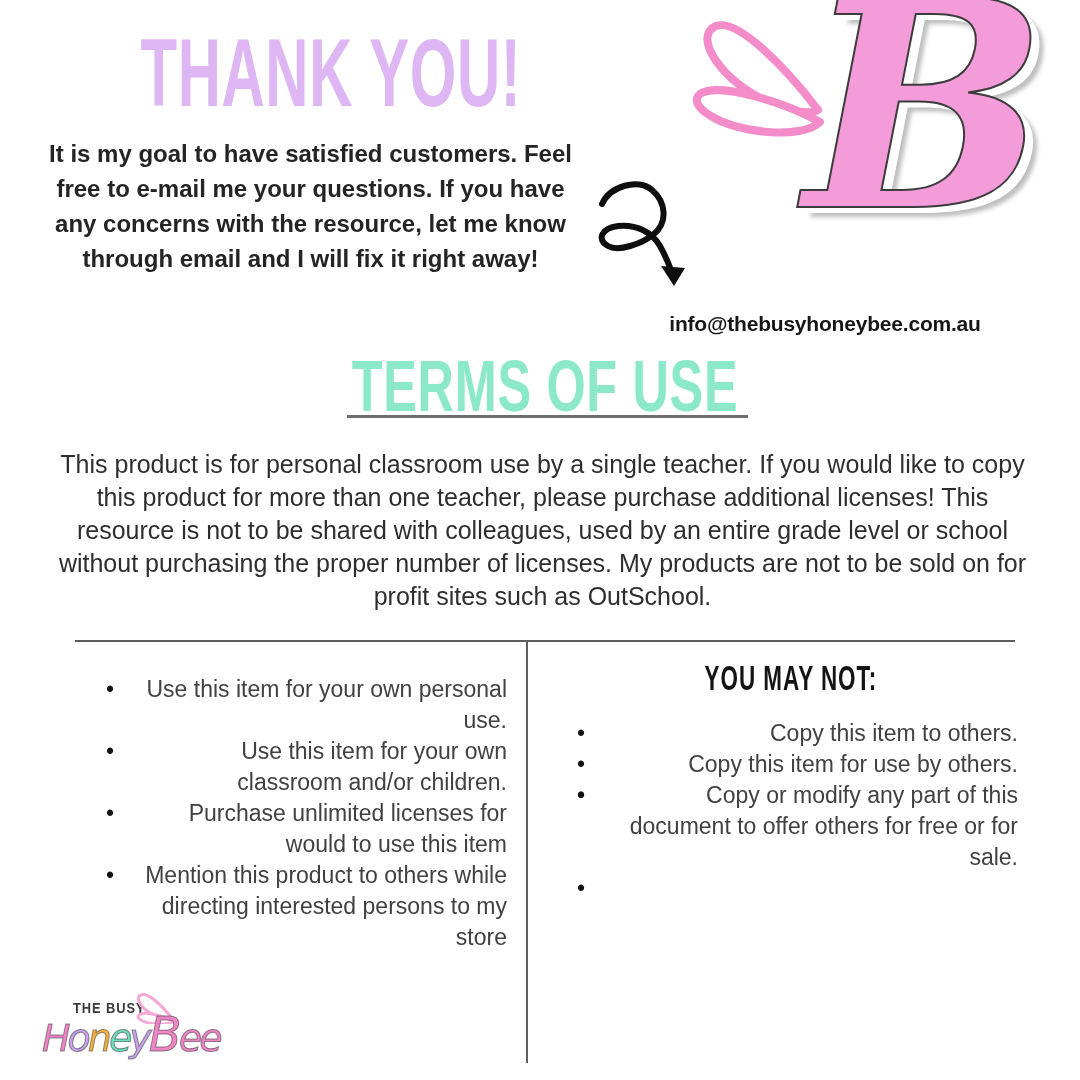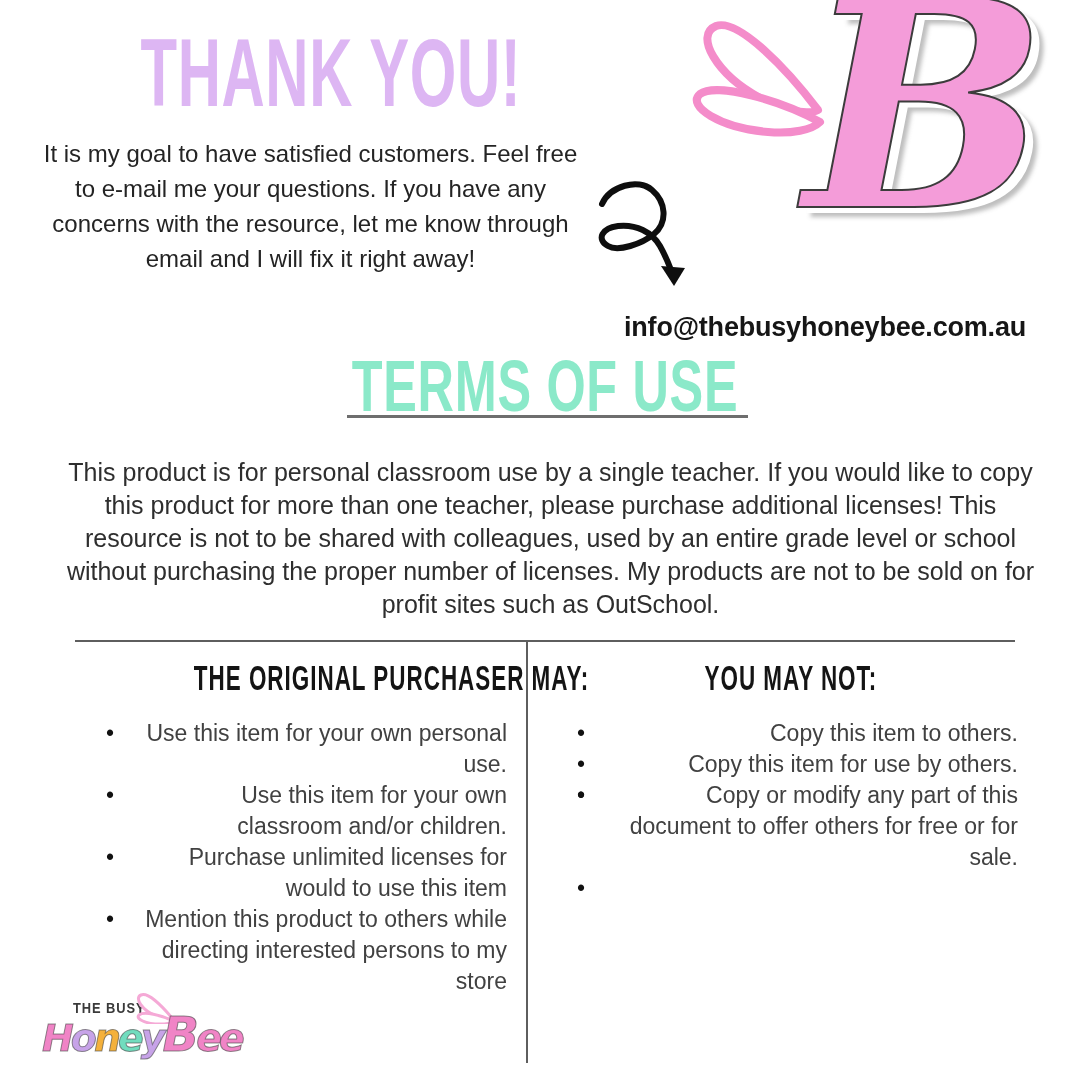--- a/index.html
+++ b/index.html
@@ -9,43 +9,43 @@
   }
   
   .condensed{
     display:inline-block;font-weight:700;line-height:1;white-space:nowrap;
     transform-origin:center;letter-spacing:1px;
   }
   
   .thanks{position:absolute;left:38px;top:26px;width:545px;text-align:center;}
   .thanks h1{margin:0 0 18px 0;line-height:1;}
   .thanks h1 .condensed{font-size:92px;transform:scale(0.65,1.05);color:var(--c-lavender,#ddb6f3);}
-  .thanks p{margin:18px 0 0 0;font-size:24px;line-height:35px;color:#242424;font-weight:400;}
+  .thanks p{margin:18px 0 0 0;font-size:24px;line-height:35px;color:#242424;font-weight:700;}
   
   .arrow{position:absolute;left:592px;top:178px;width:100px;height:112px;}
   
   .brand-b{position:absolute;left:668px;top:4px;width:340px;height:310px;}
   .brand-b .wings{position:absolute;left:0;top:0;width:320px;height:300px;}
   .brand-b .bigB{
     position:absolute;left:136px;top:-42px;font-size:288px;line-height:1;
     font-family:"DejaVu Serif","Liberation Serif",serif;font-style:italic;font-weight:700;
     color:var(--c-pink,#f49cd9);
     -webkit-text-stroke:2px #3c3c3c;
     text-shadow:9px 6px 0 #ffffff,13px 10px 4px rgba(110,110,110,.45);
   }
   .email{
     position:absolute;left:615px;top:312px;width:420px;text-align:center;
-    font-size:27px;font-weight:800;color:#161616;letter-spacing:-0.2px;
+    font-size:21px;font-weight:800;color:#161616;letter-spacing:-0.2px;
   }
   
   .terms-title{position:absolute;left:0;top:350px;width:1090px;text-align:center;}
   .terms-title .condensed{font-size:72px;transform:scale(0.70,1.0);color:var(--c-mint,#8be9c9);}
   .title-underline{position:absolute;left:347px;top:415px;width:401px;height:3px;background:#6e6e6e;}
   .terms-body{
-    position:absolute;left:50px;top:448px;width:985px;margin:8px;text-align:center;
+    position:absolute;left:50px;top:448px;width:985px;margin:0;text-align:center;
     font-size:25px;line-height:33px;color:#2e2e2e;font-weight:400;
   }
   
   .divider-h{position:absolute;left:75px;top:640px;width:940px;height:2px;background:#5e5e5e;}
   .divider-v{position:absolute;left:526px;top:641px;width:2px;height:422px;background:#5e5e5e;}
   
   .col{position:absolute;top:660px;}
   .col-left{left:92px;width:415px;}
   .col-right{left:563px;width:455px;}
   .col h2{margin:0;text-align:center;line-height:40px;height:44px;}
@@ -56,21 +56,21 @@
   .col .li-text{display:block;text-align:right;}
   
   .footer-logo{position:absolute;left:25px;top:990px;width:230px;height:90px;margin-left:15px;}
   .fl-top{
     position:absolute;left:33px;top:9px;font-size:14px;font-weight:800;color:#3a3a3a;
     letter-spacing:1px;transform:scale(0.92,1.1);transform-origin:left center;white-space:nowrap;
   }
   .fl-wings{position:absolute;left:88px;top:-2px;width:58px;height:36px;}
   .fl-word{
     position:absolute;left:2px;top:20px;white-space:nowrap;
-    font-family:"DejaVu Sans","Liberation Sans",sans-serif;font-style:italic;font-weight:700;
+    font-family:"DejaVu Sans","Liberation Sans",sans-serif;font-style:italic;font-weight:400;
     font-size:38px;letter-spacing:-3px;line-height:1;
   }
   .fl-word span{-webkit-text-stroke:1px rgba(70,70,70,.6);}
   .fl-word .fl-b{font-size:48px;}
 </style>
 </head>
 <body>
 
 <div class="page">
 
@@ -98,21 +98,20 @@
     <span class="condensed">TERMS OF USE</span>
   </div>
   <div class="title-underline"></div>
 
   <p class="terms-body">This product is for personal classroom use by a single teacher. If you would like to copy this product for more than one teacher, please purchase additional licenses! This resource is not to be shared with colleagues, used by an entire grade level or school without purchasing the proper number of licenses. My products are not to be sold on for profit sites such as OutSchool.</p>
 
   <div class="divider-h"></div>
   <div class="divider-v"></div>
 
   <section class="col col-left">
-    <h2><span class="condensed">THE ORIGINAL PURCHASER MAY:</span></h2>
     <ul>
       <li>
         <span class="bullet">•</span>
         <span class="li-text">Use this item for your own personal use.</span>
       </li>
       <li>
         <span class="bullet">•</span>
         <span class="li-text">Use this item for your own classroom and/or children.</span>
       </li>
       <li>

